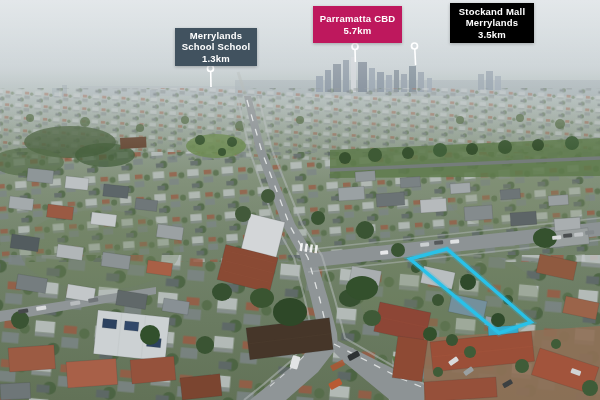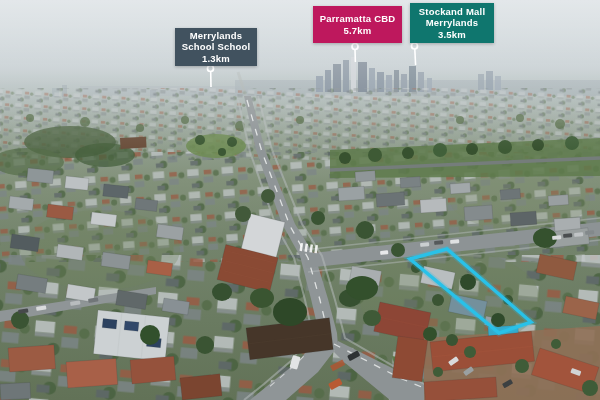--- a/index.html
+++ b/index.html
@@ -321,18 +321,18 @@
 
   <div class="callout" id="callout-school" style="background: rgb(65, 82, 95); color: rgb(255, 255, 255);">
     <span>Merrylands</span>
     <span>School School</span>
     <span>1.3km</span>
   </div>
   <div class="callout" id="callout-cbd" style="background: #be185d; color: rgb(255, 255, 255);">
     <span>Parramatta CBD</span>
     <span>5.7km</span>
   </div>
-  <div class="callout" id="callout-mall" style="background: #0f766e; color: rgb(255, 255, 255);">
+  <div class="callout" id="callout-mall" style="background: #000000; color: rgb(255, 255, 255); margin-left: 40px;">
     <span>Stockand Mall</span>
     <span>Merrylands</span>
     <span>3.5km</span>
   </div>
 </div>
 
 </body></html>

